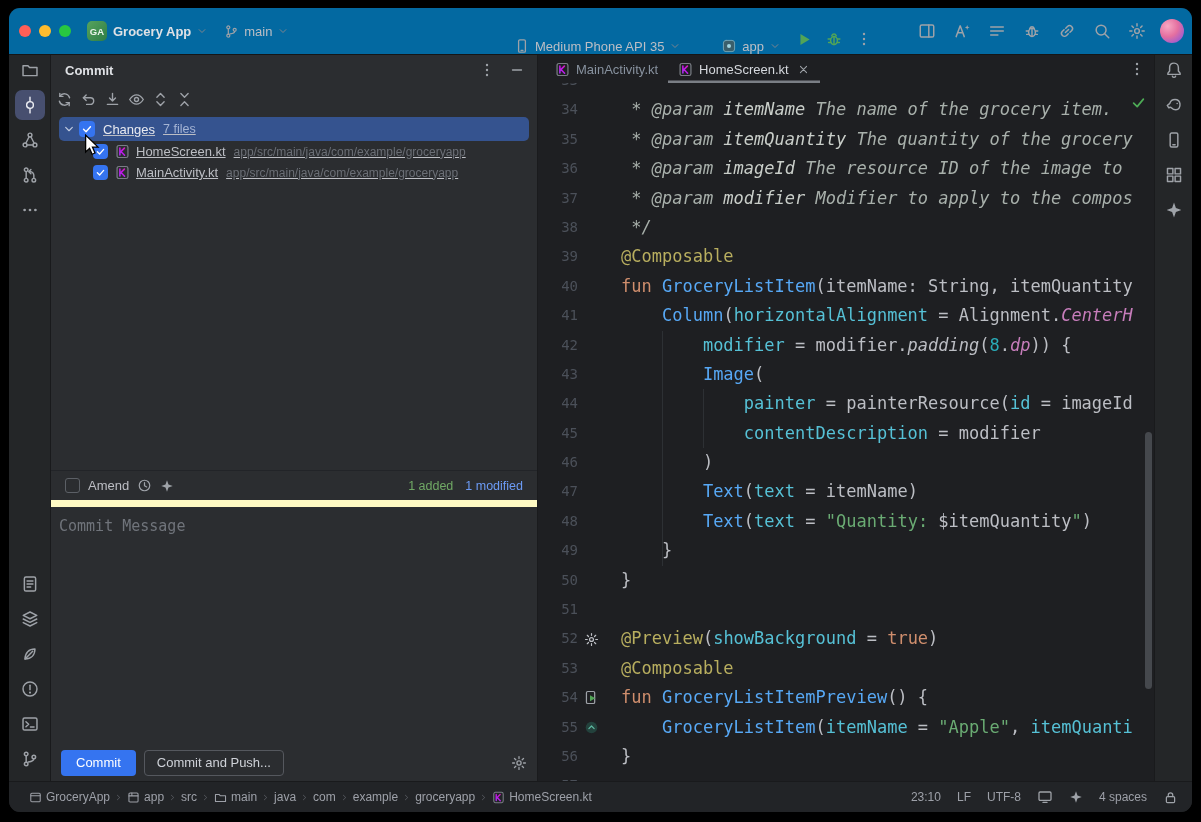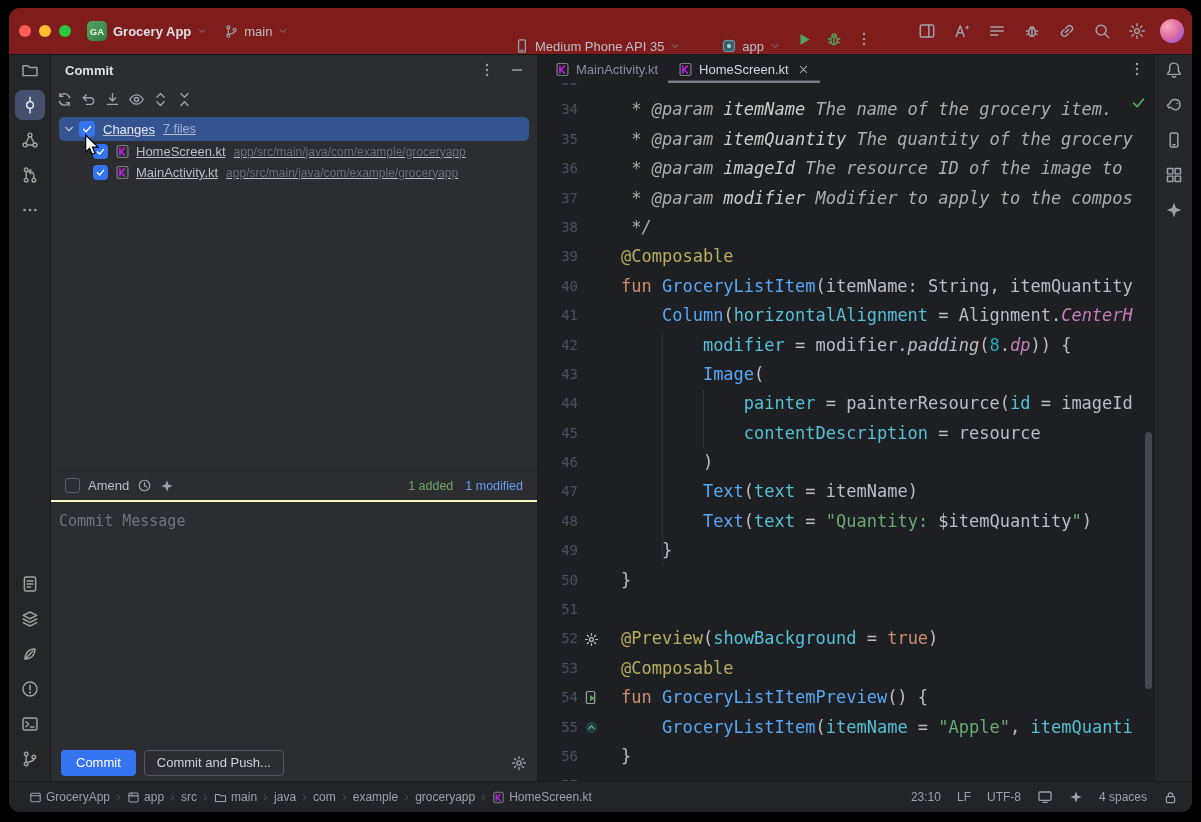--- a/index.html
+++ b/index.html
@@ -4,21 +4,21 @@
 <style>
   html,body{margin:0;padding:0;}
   body{width:1201px;height:822px;background:#000;position:relative;overflow:hidden;
        font-family:"Liberation Sans",sans-serif;-webkit-font-smoothing:antialiased;}
   .window{position:absolute;left:9px;top:8px;width:1183px;height:804px;background:#1e1f22;
           border-radius:11px;overflow:hidden;font-size:13px;color:#bcbec4;box-shadow:0 0 0 1px #000;}
   .ic{display:inline-flex;align-items:center;justify-content:center;}
   .ic svg{display:block;}
 
   
-  .titlebar{position:absolute;top:0;left:0;right:0;height:47px;background:#7f1d1d;
+  .titlebar{position:absolute;top:0;left:0;right:0;height:47px;background:#0369a1;
             border-bottom:1px solid #151617;display:flex;align-items:center;padding-left:10px;box-sizing:border-box;}
   .traffic{display:flex;gap:8px;align-items:center;}
   .tl{width:12px;height:12px;border-radius:50%;}
   .tl-close{background:#ff5f57}.tl-min{background:#febc2e}.tl-zoom{background:#28c840}
   .ga-badge{width:20px;height:20px;border-radius:5px;background:linear-gradient(135deg,#57a35d,#2e7d46);
             color:#eaf4ea;font-size:9.5px;font-weight:700;display:flex;align-items:center;justify-content:center;
             margin-left:16px;letter-spacing:.2px;flex:none;}
   .tb-text-btn{display:flex;align-items:center;gap:5px;margin-left:6px;color:#dfe1e5;font-weight:600;font-size:13px;}
   .tb-text-btn.plain{font-weight:400;color:#bcbec4;}
   .chev{color:#81858c;display:inline-flex;}
@@ -61,21 +61,21 @@
   .row-file .cb{width:15px;height:15px;margin-left:0;}
   .file-ic{margin-left:7px;display:flex;}
   .file-name{margin-left:6px;color:#bcbec4;}
   .file-path{margin-left:8px;color:#6b6f76;font-size:12px;}
   .cp-amend{height:30px;border-top:1px solid #222428;display:flex;align-items:center;padding:0 14px;gap:8px;flex:none;box-sizing:border-box;}
   .cb-empty{width:15px;height:15px;border:1.5px solid #5c6066;border-radius:3px;box-sizing:border-box;flex:none;}
   .amend-label{color:#bcbec4;}
   .amend-ic{color:#9ea2a8;display:flex;}
   .cp-counts{margin-left:auto;font-size:12.5px;display:flex;gap:12px;}
   .added{color:#70a865}.modified{color:#6c9bf5}
-  .cp-message{height:244px;border-top:2px solid #fef9c3;padding:10px 8px;box-sizing:border-box;flex:none;}
+  .cp-message{height:244px;border-top:7px solid #fef9c3;padding:10px 8px;box-sizing:border-box;flex:none;}
   .msg-placeholder{font-family:"DejaVu Sans Mono",monospace;font-size:15px;color:#70747b;}
   .cp-actions{height:37px;display:flex;align-items:center;padding:0 10px;gap:8px;flex:none;}
   .btn-primary{background:#3574f0;color:#fff;border:none;border-radius:4px;height:26px;padding:0 15px;
                font-size:13px;font-family:inherit;cursor:default;}
   .btn-secondary{background:transparent;color:#cfd2d8;border:1px solid #55585e;border-radius:4px;height:26px;
                  padding:0 12px;font-size:13px;font-family:inherit;cursor:default;}
   .cp-gear{margin-left:auto;color:#9ea2a8;display:flex;}
 
   
   .editor-col{flex:1;min-width:0;display:flex;flex-direction:column;background:#1e1f22;position:relative;}
@@ -598,21 +598,21 @@
             <div class="cl"><span class="ln">35</span><span class="gut"></span><span class="codetext"><span class="t-doc"> * @param </span><span class="t-docp">itemQuantity</span><span class="t-doc"> The quantity of the grocery</span></span></div>
             <div class="cl"><span class="ln">36</span><span class="gut"></span><span class="codetext"><span class="t-doc"> * @param </span><span class="t-docp">imageId</span><span class="t-doc"> The resource ID of the image to</span></span></div>
             <div class="cl"><span class="ln">37</span><span class="gut"></span><span class="codetext"><span class="t-doc"> * @param </span><span class="t-docp">modifier</span><span class="t-doc"> Modifier to apply to the compos</span></span></div>
             <div class="cl"><span class="ln">38</span><span class="gut"></span><span class="codetext"><span class="t-doc"> */</span></span></div>
             <div class="cl"><span class="ln">39</span><span class="gut"></span><span class="codetext"><span class="t-ann">@Composable</span></span></div>
             <div class="cl"><span class="ln">40</span><span class="gut"></span><span class="codetext"><span class="t-kw">fun </span><span class="t-fn">GroceryListItem</span><span class="t-def">(itemName: String, itemQuantity</span></span></div>
             <div class="cl"><span class="ln">41</span><span class="gut"></span><span class="codetext"><span class="t-def">    </span><span class="t-fn">Column</span><span class="t-def">(</span><span class="t-named">horizontalAlignment</span><span class="t-def"> = Alignment.</span><span class="t-prop">CenterH</span></span></div>
             <div class="cl"><span class="ln">42</span><span class="gut"></span><span class="codetext"><span class="t-def">        </span><span class="t-named">modifier</span><span class="t-def"> = modifier.</span><span class="t-ext">padding</span><span class="t-def">(</span><span class="t-num">8</span><span class="t-def">.</span><span class="t-prop">dp</span><span class="t-def">)) {</span></span></div>
             <div class="cl"><span class="ln">43</span><span class="gut"></span><span class="codetext"><span class="t-def">        </span><span class="t-fn">Image</span><span class="t-def">(</span></span></div>
             <div class="cl"><span class="ln">44</span><span class="gut"></span><span class="codetext"><span class="t-def">            </span><span class="t-named">painter</span><span class="t-def"> = painterResource(</span><span class="t-named">id</span><span class="t-def"> = imageId</span></span></div>
-            <div class="cl"><span class="ln">45</span><span class="gut"></span><span class="codetext"><span class="t-def">            </span><span class="t-named">contentDescription</span><span class="t-def"> = resource</span></span></div>
+            <div class="cl"><span class="ln">45</span><span class="gut"></span><span class="codetext"><span class="t-def">            </span><span class="t-named">contentDescription</span><span class="t-def"> = modifier</span></span></div>
             <div class="cl"><span class="ln">46</span><span class="gut"></span><span class="codetext"><span class="t-def">        )</span></span></div>
             <div class="cl"><span class="ln">47</span><span class="gut"></span><span class="codetext"><span class="t-def">        </span><span class="t-fn">Text</span><span class="t-def">(</span><span class="t-named">text</span><span class="t-def"> = itemName)</span></span></div>
             <div class="cl"><span class="ln">48</span><span class="gut"></span><span class="codetext"><span class="t-def">        </span><span class="t-fn">Text</span><span class="t-def">(</span><span class="t-named">text</span><span class="t-def"> = </span><span class="t-str">"Quantity: </span><span class="t-def">$itemQuantity</span><span class="t-str">"</span><span class="t-def">)</span></span></div>
             <div class="cl"><span class="ln">49</span><span class="gut"></span><span class="codetext"><span class="t-def">    }</span></span></div>
             <div class="cl"><span class="ln">50</span><span class="gut"></span><span class="codetext"><span class="t-def">}</span></span></div>
             <div class="cl"><span class="ln">51</span><span class="gut"></span><span class="codetext"></span></div>
             <div class="cl"><span class="ln">52</span><span class="gut"><span class="ic"><svg width="15" height="15" viewBox="0 0 16 16" fill="none" stroke="currentColor" stroke-width="1.3" stroke-linecap="round" stroke-linejoin="round">
                     <circle cx="8" cy="8" r="2.1"></circle>
                     <path d="M8 1.6v1.9M8 12.5v1.9M1.6 8h1.9M12.5 8h1.9M3.5 3.5l1.3 1.3M11.2 11.2l1.3 1.3M12.5 3.5l-1.3 1.3M4.8 11.2 3.5 12.5"></path>
                   </svg></span></span><span class="codetext"><span class="t-ann">@Preview</span><span class="t-def">(</span><span class="t-named">showBackground</span><span class="t-def"> = </span><span class="t-kw">true</span><span class="t-def">)</span></span></div>

